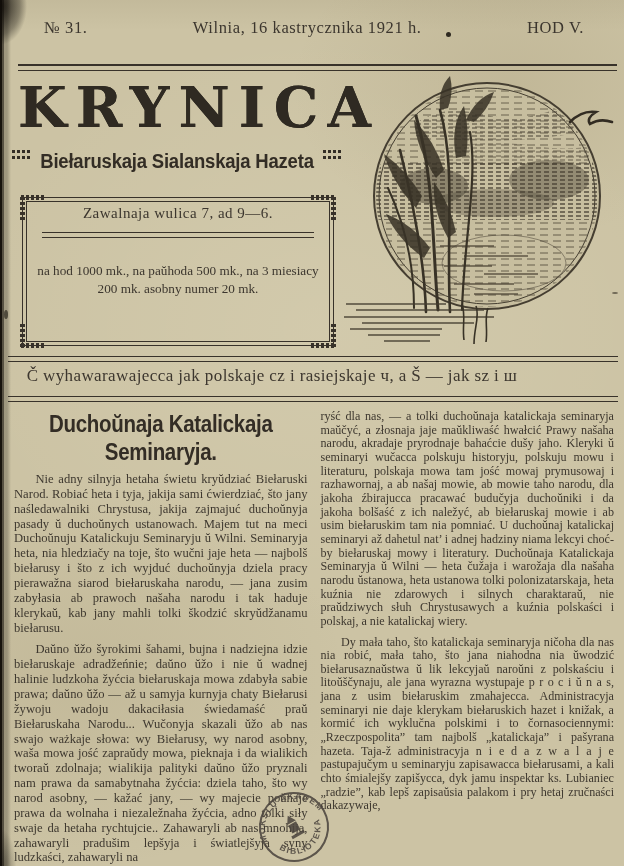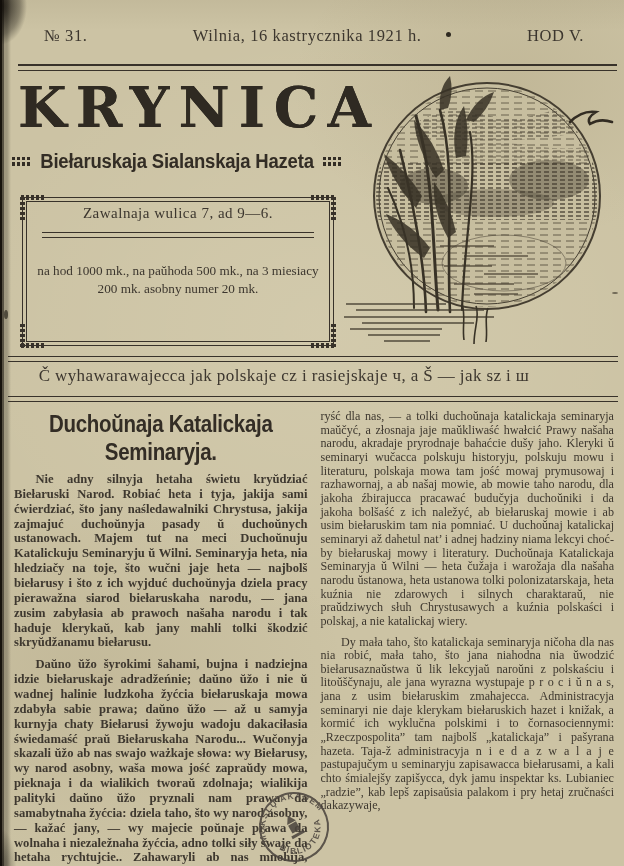--- a/index.html
+++ b/index.html
@@ -17,59 +17,59 @@
   
   .edge-left{position:absolute;left:0;top:0;bottom:0;width:11px;
     background:linear-gradient(90deg,#17130d 0 2px, rgba(23,19,13,.65) 2px 4px, rgba(23,19,13,.25) 4px 7px, transparent 11px);}
   .edge-corner{position:absolute;left:0;top:0;width:34px;height:56px;
     background:radial-gradient(36px 52px at 0 6px, rgba(15,12,8,.9), rgba(15,12,8,.35) 55%, transparent 75%);}
   .edge-bottom-left{position:absolute;left:0;bottom:0;width:18px;height:60px;
     background:radial-gradient(22px 50px at 0 100%, rgba(15,12,8,.55), transparent 75%);}
   .speck{position:absolute;border-radius:50%;background:#2e2920;}
 
   
-  .header{position:absolute;top:26px;left:44px;right:40px;display:flex;justify-content:space-between;align-items:center;
+  .header{position:absolute;top:18px;left:44px;right:40px;display:flex;justify-content:space-between;align-items:center;
     font-size:16.5px;letter-spacing:.6px;gap:19px;}
   .rule{position:absolute;height:4px;}
   .rule-heavy{border-top:2.5px solid #38322a;border-bottom:1.2px solid #38322a;}
   .rule-double{border-top:1.6px solid #38322a;border-bottom:1.6px solid #38322a;}
 
   
   .masthead{position:absolute;top:74px;left:18px;width:318px;text-align:center;
     font-family:"DejaVu Serif", serif;font-weight:bold;font-size:56px;letter-spacing:9px;color:#2f2a22;
     text-shadow:0 0 .5px #2f2a22;}
-  .subtitle-row{position:absolute;top:150px;left:12px;width:330px;display:flex;align-items:center;justify-content:center;gap:9px;}
+  .subtitle-row{position:absolute;top:150px;left:12px;width:330px;display:flex;align-items:flex-start;justify-content:center;gap:9px;}
   .subtitle{font-family:"Liberation Sans", sans-serif;font-weight:bold;font-size:18.5px;color:#332d25;
     display:inline-block;transform:scaleY(1.12);letter-spacing:-.2px;white-space:nowrap;}
   .orn{width:34px;height:9px;display:flex;flex-direction:column;justify-content:space-between;}
   .orn i{display:block;height:3.2px;background:repeating-linear-gradient(90deg,#332d25 0 3px,transparent 3px 5px);}
 
   
   .info-box{position:absolute;top:197px;left:22px;width:310px;height:147px;border:1px solid #38322a;text-align:center;}
   .info-box::after{content:"";position:absolute;inset:3px;border:1.6px solid #38322a;pointer-events:none;}
   .bead{position:absolute;pointer-events:none;}
   .bead-h{width:24px;height:5px;background:repeating-linear-gradient(90deg,#38322a 0 3px,transparent 3px 5px);}
   .bead-v{width:5px;height:24px;background:repeating-linear-gradient(0deg,#38322a 0 3px,transparent 3px 5px);}
   .ib-line1{margin-top:17px;font-size:15px;letter-spacing:1px;}
   .ib-line2{margin-top:7px;font-size:15px;letter-spacing:.5px;}
   .box-divider{width:88%;height:4px;margin:10px auto 8px auto;border-top:1px solid #38322a;border-bottom:1px solid #38322a;}
   .ib-line3{font-size:14.5px;letter-spacing:3px;}
   .ib-line4{margin-top:25px;font-size:13.2px;}
   .ib-line5{margin-top:2px;font-size:13.2px;}
 
   
-  .pron-text{position:absolute;top:366px;left:12px;width:544px;text-align:center;font-size:17px;letter-spacing:.4px;}
+  .pron-text{position:absolute;top:366px;left:0;width:544px;text-align:center;font-size:17px;letter-spacing:.4px;}
 
   
   .article{position:absolute;top:410px;left:14px;right:10px;display:flex;gap:13px;}
   .col{width:50%;}
   .art-title{font-family:"Liberation Sans", sans-serif;font-weight:bold;font-size:20.5px;color:#332d25;
     text-align:center;margin:4px 0 10px 0;transform:scaleY(1.15);letter-spacing:-.3px;}
   .col p{margin:0 0 7px 0;text-align:justify;color:#3e382f;}
-  .col-left p{font-size:12.6px;line-height:1.18;font-weight:bold;}
+  .col-left p{font-size:12.6px;line-height:1.18;}
   .col-right p{font-size:12.1px;line-height:1.13;}
   .indent{text-indent:1.7em;}
 
   
   .illo{position:absolute;top:58px;left:344px;width:274px;height:296px;}
   .stamp{position:absolute;left:251px;top:784px;width:86px;height:86px;transform:rotate(-29deg);opacity:.88;}
 </style>
 </head>
 <body>
 

